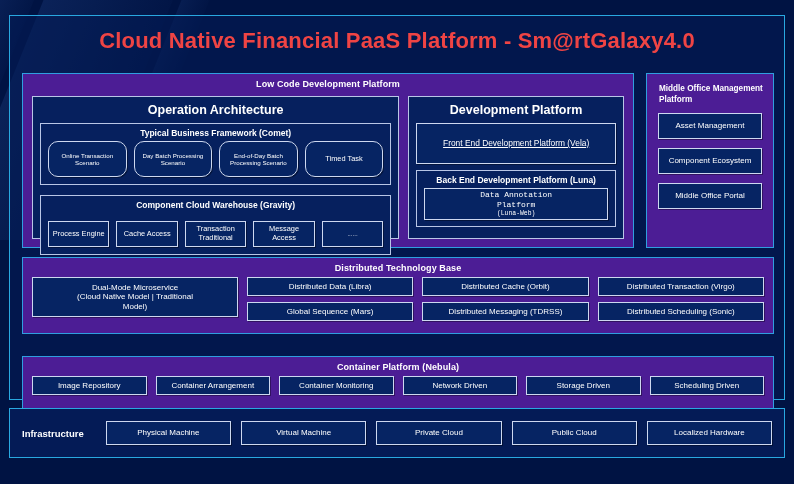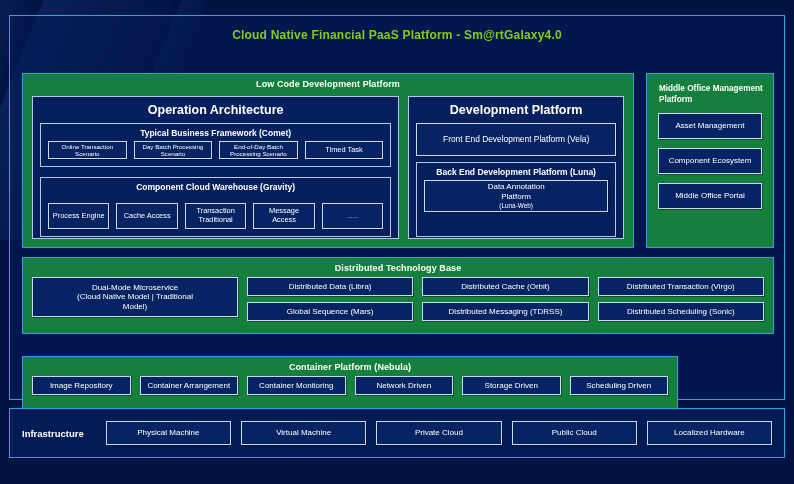--- a/index.html
+++ b/index.html
@@ -19,26 +19,26 @@
   .s3{left:230px;width:26px;opacity:.5;}
 
   .root{position:relative;z-index:1;width:794px;height:484px;box-sizing:border-box;padding:0;}
 
   
   .main-panel{
     position:absolute;left:9px;top:15px;width:776px;height:385px;box-sizing:border-box;
     border:1.5px solid #29a8e0;background:rgba(4,27,86,.55);
   }
   .title{
-    text-align:center;font-size:12px;font-weight:bold;letter-spacing:.2px;
-    color:#84cc16;padding-top:12px;
-  }
-
-  
-  .sec{border:1.2px solid #2f9fe0;background:#15803d;box-sizing:border-box;position:relative;}
+    text-align:center;font-size:22px;font-weight:bold;letter-spacing:.2px;
+    color:#ef4444;padding-top:12px;
+  }
+
+  
+  .sec{border:1.2px solid #2f9fe0;background:#4c1d95;box-sizing:border-box;position:relative;}
   .sec-title{
     text-align:center;font-size:9px;font-weight:bold;color:#ffffff;
     padding:5px 0 4px;letter-spacing:.1px;
   }
 
   
   .grp{border:1.2px solid #b9c6e6;background:#06205e;box-sizing:border-box;}
   .grp-title{text-align:center;font-size:8.5px;font-weight:bold;color:#ffffff;padding:4px 0 3px;}
 
   
@@ -59,43 +59,43 @@
   .mo-list{padding:8px 11px 0;display:flex;flex-direction:column;gap:9px;}
   .mo-list .node{height:26px;font-size:8px;}
 
   .lc-inner{position:absolute;left:9px;top:22px;right:9px;bottom:8px;display:flex;gap:9px;}
   .oparch{flex:1 1 63%;}
   .devplat{flex:1 1 37%;}
   .opar-h,.dev-h{text-align:center;font-size:12.5px;font-weight:bold;padding:6px 0 6px;}
 
   .opar-body{padding:0 7px 7px;display:flex;flex-direction:column;gap:10px;}
   .tbf-row{display:flex;gap:7px;padding:0 7px 7px;}
-  .tbf-row .node{flex:1;height:18px;}
+  .tbf-row .node{flex:1;height:36px;border-radius:10px;}
   .ccw-row{display:flex;gap:7px;padding:8px 7px 7px;}
   .ccw-row .node{flex:1;height:26px;}
 
   .dev-body{padding:0 7px 7px;display:flex;flex-direction:column;gap:6px;}
-  .fe-node{height:33px;font-size:8.4px;}
-  .be-grp{padding-bottom:24px;}
-  .be-row{display:flex;gap:7px;padding:0 7px;}
+  .fe-node{height:41px;font-size:8.4px;text-decoration:underline;}
+  .be-grp{padding-bottom:6px;}
+  .be-row{display:flex;gap:7px;padding:0 7px;font-family:Liberation Mono, monospace;}
   .be-row .node{flex:1;height:32px;flex-direction:column;justify-content:center;overflow:hidden;}
   .be-row .node .l1{font-size:8px;}
   .be-row .node .l3{font-size:6.4px;margin-top:1px;}
 
   
   .dtb{position:absolute;left:12px;top:241px;width:752px;height:77px;}
   .dtb-body{display:flex;gap:9px;padding:0 9px 8px;}
   .dtb-left{width:206px;}
   .dtb-left .node{height:40px;flex-direction:column;font-size:8px;}
   .dtb-cols{flex:1;display:flex;gap:9px;}
   .dtb-col{flex:1;display:flex;flex-direction:column;gap:6px;}
   .dtb-col .node{height:19px;font-size:8px;}
 
   
-  .cpf{position:absolute;left:12px;top:340px;width:656px;height:53px;}
+  .cpf{position:absolute;left:12px;top:340px;width:752px;height:53px;}
   .cpf-row{display:flex;gap:9px;padding:0 9px 8px;}
   .cpf-row .node{flex:1;height:19px;font-size:8px;}
 
   
   .infra{
     position:absolute;left:9px;top:408px;width:776px;height:50px;box-sizing:border-box;
     border:1.5px solid #29a8e0;background:#041b56;
     display:flex;align-items:center;padding:16px 12px;gap:18px;
   }
   .infra-label{font-size:9.5px;font-weight:bold;color:#ffffff;white-space:nowrap;padding-right:4px;}

